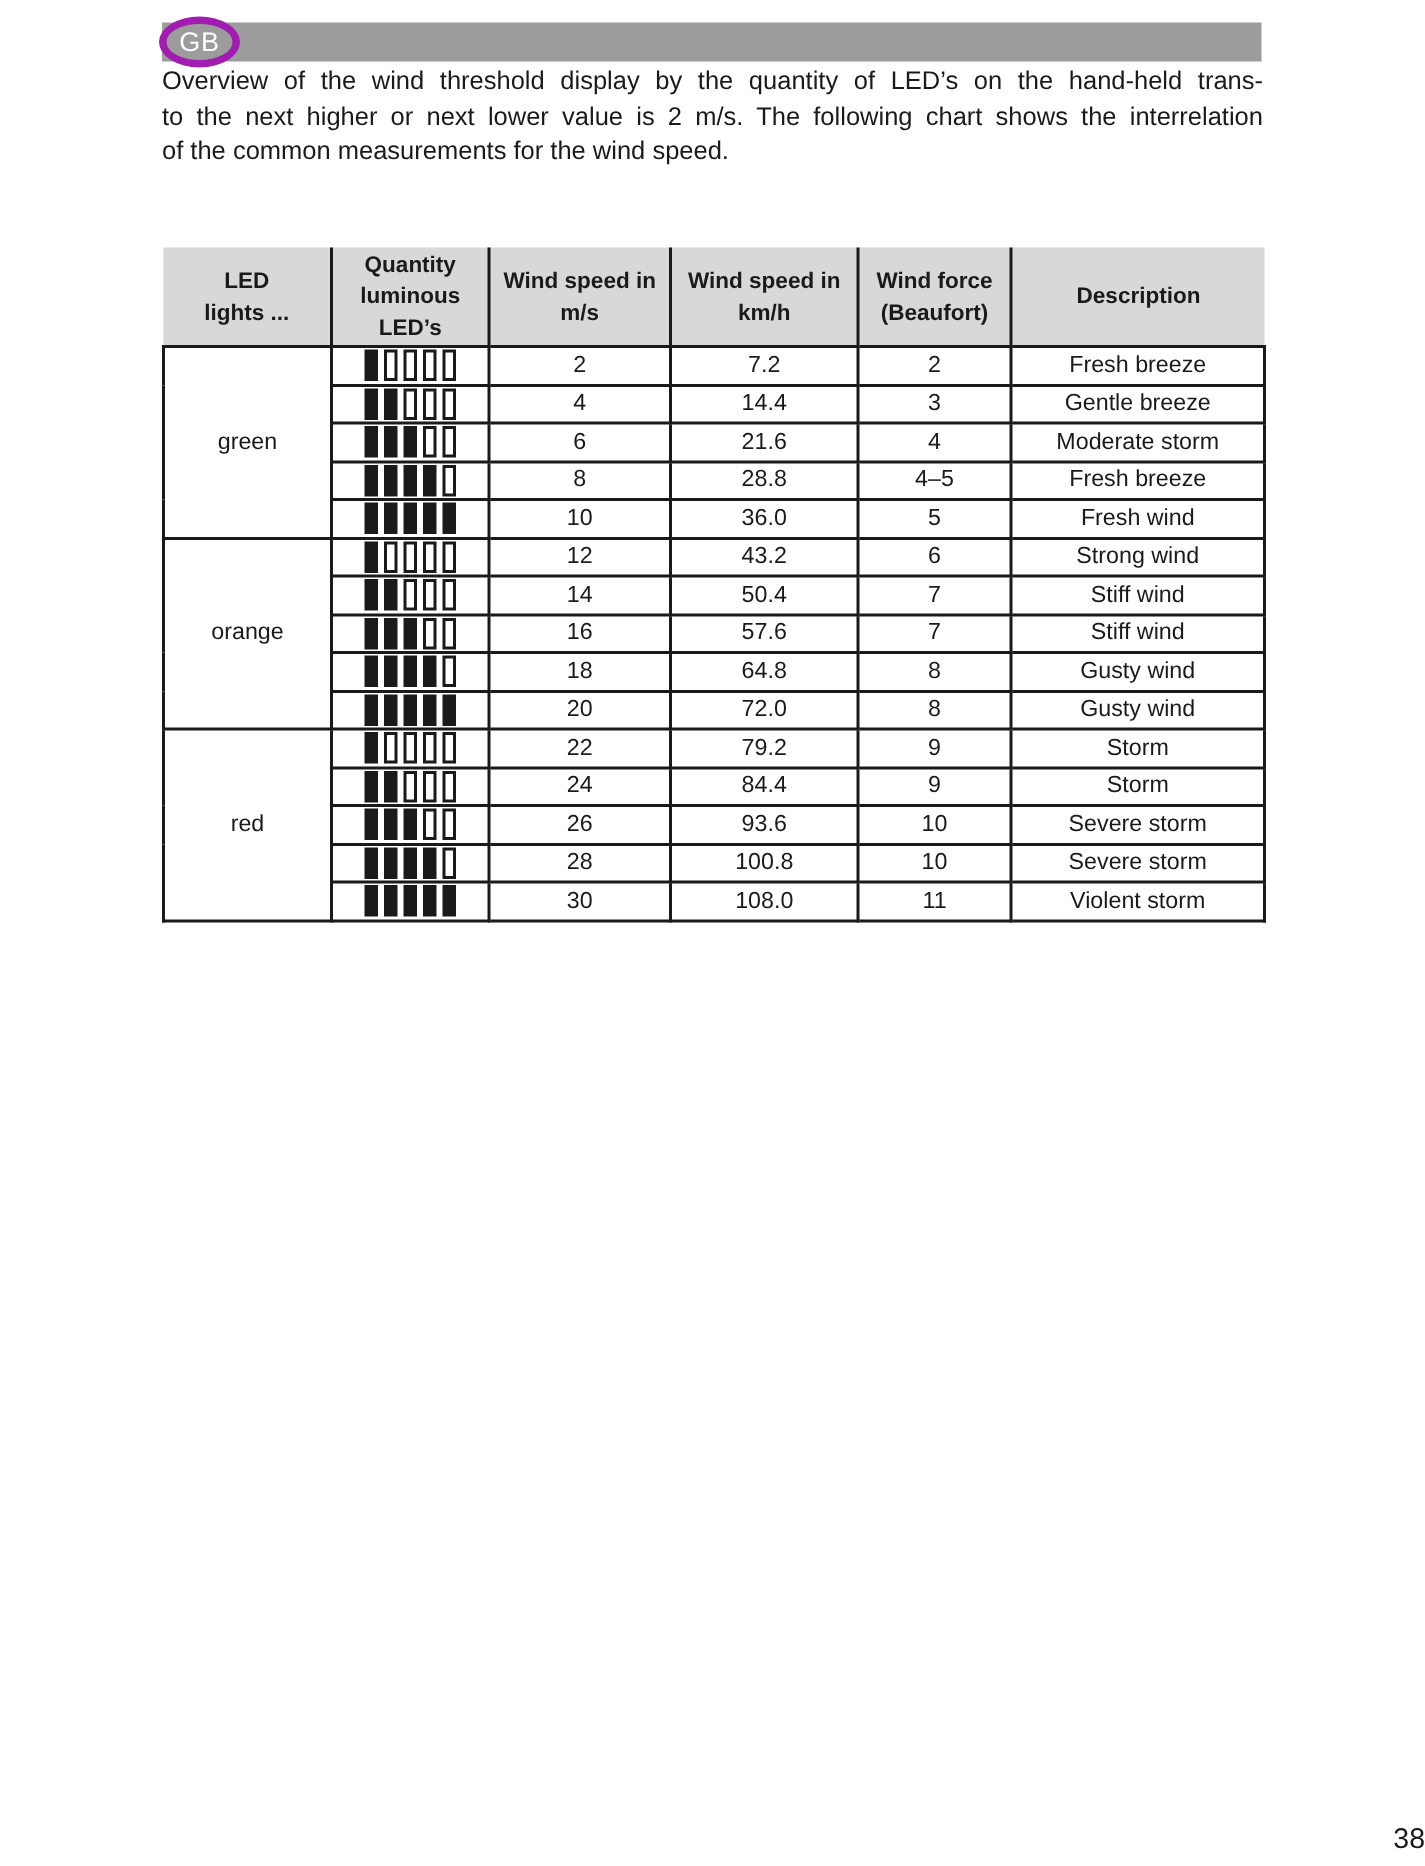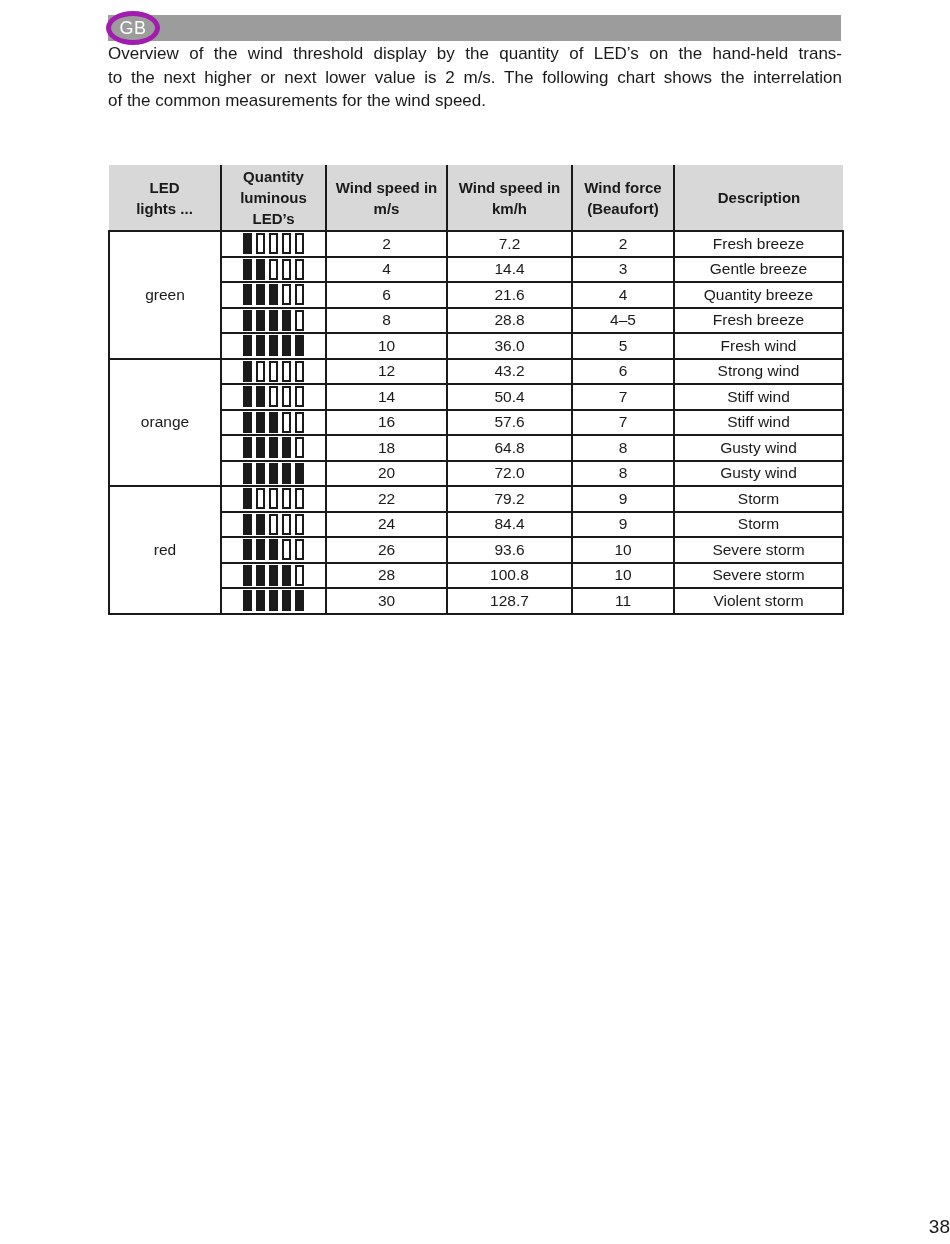--- a/index.html
+++ b/index.html
@@ -140,21 +140,21 @@
           <td>4</td>
           <td>14.4</td>
           <td>3</td>
           <td>Gentle breeze</td>
         </tr>
         <tr>
           <td class="led-cell"><span class="led-bar lit"></span><span class="led-bar lit"></span><span class="led-bar lit"></span><span class="led-bar unlit"></span><span class="led-bar unlit"></span></td>
           <td>6</td>
           <td>21.6</td>
           <td>4</td>
-          <td>Quantity breeze</td>
+          <td>Moderate storm</td>
         </tr>
         <tr>
           <td class="led-cell"><span class="led-bar lit"></span><span class="led-bar lit"></span><span class="led-bar lit"></span><span class="led-bar lit"></span><span class="led-bar unlit"></span></td>
           <td>8</td>
           <td>28.8</td>
           <td>4–5</td>
           <td>Fresh breeze</td>
         </tr>
         <tr>
           <td class="led-cell"><span class="led-bar lit"></span><span class="led-bar lit"></span><span class="led-bar lit"></span><span class="led-bar lit"></span><span class="led-bar lit"></span></td>
@@ -224,21 +224,21 @@
         <tr>
           <td class="led-cell"><span class="led-bar lit"></span><span class="led-bar lit"></span><span class="led-bar lit"></span><span class="led-bar lit"></span><span class="led-bar unlit"></span></td>
           <td>28</td>
           <td>100.8</td>
           <td>10</td>
           <td>Severe storm</td>
         </tr>
         <tr>
           <td class="led-cell"><span class="led-bar lit"></span><span class="led-bar lit"></span><span class="led-bar lit"></span><span class="led-bar lit"></span><span class="led-bar lit"></span></td>
           <td>30</td>
-          <td>128.7</td>
+          <td>108.0</td>
           <td>11</td>
           <td>Violent storm</td>
         </tr>
       </tbody>
   </table>
 
   <div class="page-footer">
     <span>38</span>
   </div>
 

